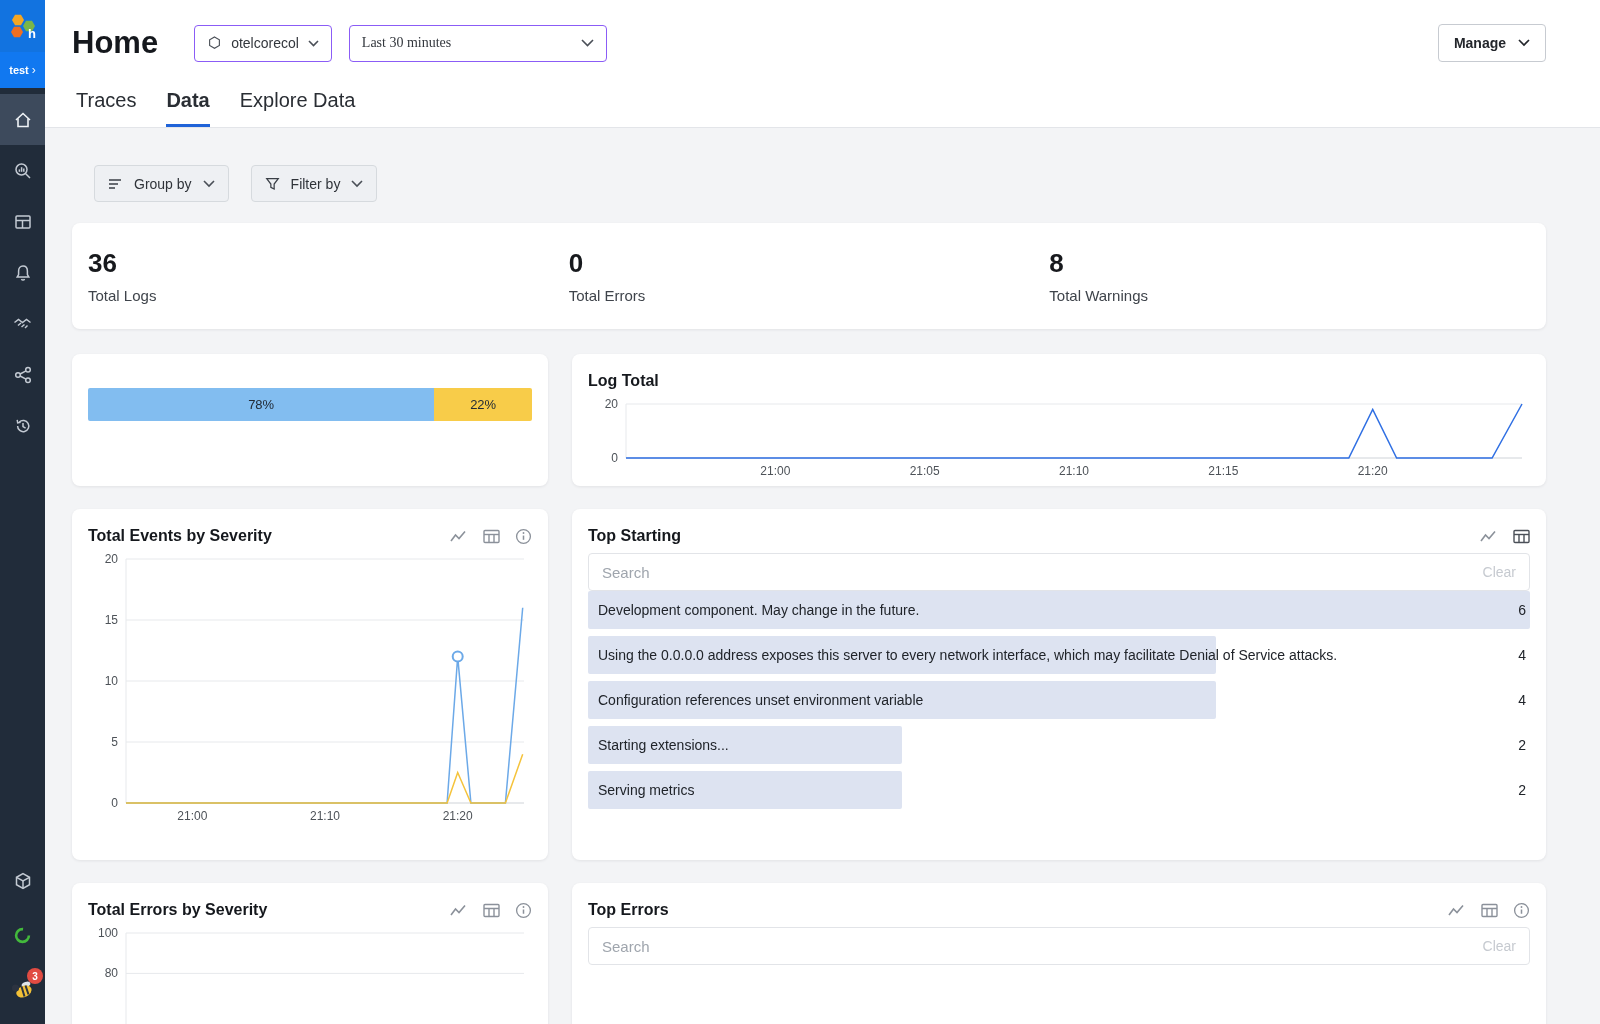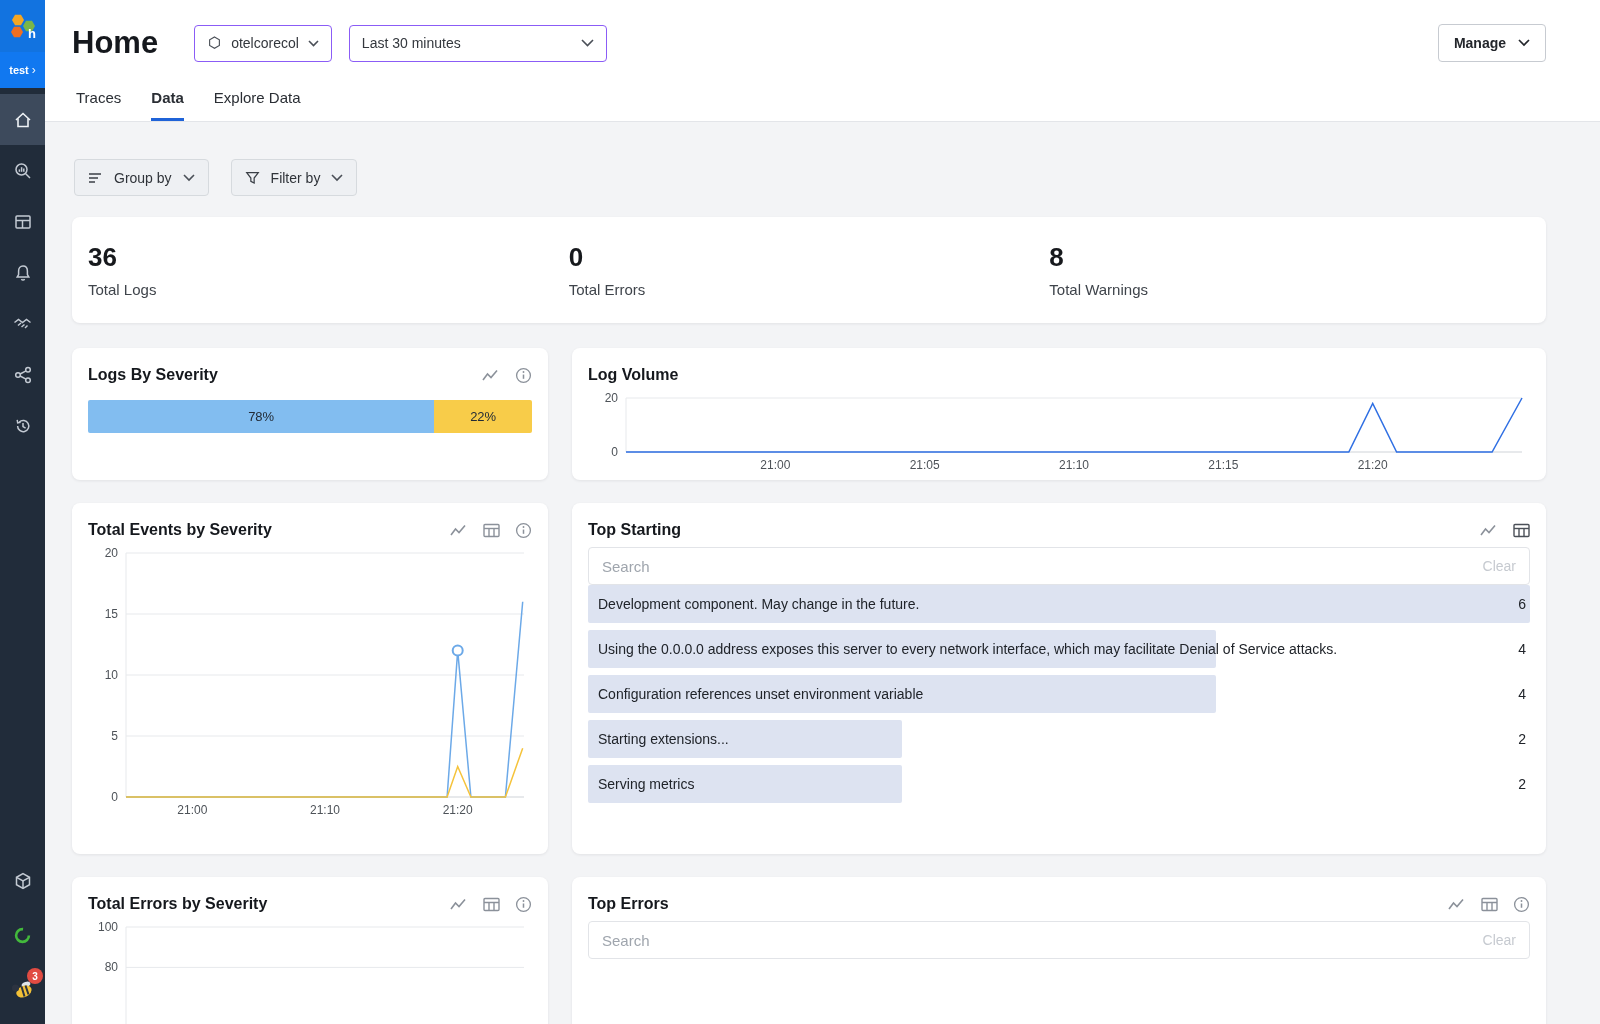--- a/index.html
+++ b/index.html
@@ -18,28 +18,28 @@
   .sidebar-bottom { margin-top:auto; display:flex; flex-direction:column; padding-bottom:8px; }
   .sidebar-bottom .nav-item { height:54px; }
   .badge { position:absolute; top:6px; right:2px; width:16px; height:16px; border-radius:50%; background:#e14b42; color:#fff; font-size:10px; font-weight:700; display:flex; align-items:center; justify-content:center; }
 
   
   .main { flex:1; display:flex; flex-direction:column; min-width:0; }
   .header-wrap { background:#fff; }
   .topbar { display:flex; align-items:center; gap:17px; padding:24px 54px 0 27px; }
   .title { font-size:31px; font-weight:700; color:#15181d; margin-right:19px; }
   .dropdown { height:37px; background:#fff; border:1px solid #8b5cf6; border-radius:4px; display:flex; align-items:center; gap:9px; padding:0 12px; font-size:14px; color:#33373d; cursor:pointer; }
-  .dropdown.time { width:258px; justify-content:space-between; }
+  .dropdown.time { width:258px; justify-content:space-between;font-family:Liberation Serif, serif; }
   .manage-btn { margin-left:auto; height:38px; background:#fff; border:1px solid #c7cbd1; border-radius:4px; display:flex; align-items:center; gap:12px; padding:0 15px; font-size:14px; font-weight:700; color:#23262b; font-family:inherit; cursor:pointer; }
   .tabs { display:flex; gap:30px; padding:27px 54px 0 31px; border-bottom:1px solid #e3e5e9; }
-  .tab { font-size:15px; color:#2a2e34; padding-bottom:12px; border-bottom:3px solid transparent; cursor:pointer; }
+  .tab { font-size:20px; color:#2a2e34; padding-bottom:12px; border-bottom:3px solid transparent; cursor:pointer; }
   .tab.active { font-weight:700; border-bottom-color:#1f63d8; }
 
   .content { flex:1; padding:37px 54px 0 27px; overflow:hidden; }
-  .filter-row { display:flex; gap:22px; margin-left:2px; margin-bottom:21px; }
+  .filter-row { display:flex; gap:22px; margin-left:22px; margin-bottom:21px; }
   .chip { height:37px; background:#eef0f3; border:1px solid #d6dade; border-radius:4px; display:flex; align-items:center; gap:11px; padding:0 13px; font-size:14px; color:#2f3339; font-family:inherit; cursor:pointer; }
   .chip .chev { color:#4a4f57; display:flex; }
 
   .stats-card { background:#fff; border-radius:8px; box-shadow:0 1px 3px rgba(20,30,40,.08); padding:25px 16px; display:grid; grid-template-columns:1fr 1fr 1fr; margin-bottom:25px; }
   .stat-value { font-size:26px; line-height:30px; font-weight:700; color:#17191d; }
   .stat-label { font-size:15px; color:#3f444b; margin-top:9px; }
 
   .grid { display:grid; grid-template-columns:476px 1fr; gap:23px 24px; align-items:start; }
   .card { background:#fff; border-radius:8px; box-shadow:0 1px 3px rgba(20,30,40,.08); padding:18px 16px 14px; }
   .h132 { height:132px; }
@@ -270,46 +270,29 @@
         </div>
         <div class="stat">
           <div class="stat-value">8</div>
           <div class="stat-label">Total Warnings</div>
         </div>
       </section>
 
       <div class="grid">
 
         <section class="card h132">
-          <div class="card-head">
-            <div class="card-title">Logs By Severity</div>
-            <div class="card-icons">
-              <span class="cicon">
-                  <svg width="18" height="14" viewBox="0 0 18 14" fill="none" stroke="currentColor" stroke-width="1.6">
-                    <polyline points="1,12 5.5,6 9,9.5 15,2.5"></polyline>
-                  </svg>
-                </span>
-              <span class="cicon">
-                  <svg width="17" height="17" viewBox="0 0 18 18" fill="none" stroke="currentColor" stroke-width="1.4">
-                    <circle cx="9" cy="9" r="7.3"></circle>
-                    <line x1="9" y1="8" x2="9" y2="12.5" stroke-width="1.6"></line>
-                    <circle cx="9" cy="5.3" r="1" fill="currentColor" stroke="none"></circle>
-                  </svg>
-                </span>
-            </div>
-          </div>
           <div class="sev-bar">
               <div class="sev-seg" style="width: 78%; background: rgb(130, 189, 240);">78%</div>
               <div class="sev-seg" style="width: 22%; background: rgb(248, 204, 73);">22%</div>
             </div>
         </section>
 
         <section class="card h132">
           <div class="card-head">
-            <div class="card-title">Log Volume</div>
+            <div class="card-title">Log Total</div>
           </div>
           <div class="chart" style="height:82px"><svg width="942" height="82">
                 <line x1="38" y1="60" x2="934" y2="60" stroke="#cfd3d8"></line>
                 <text x="30" y="64" text-anchor="end" font-size="12" fill="#4d5258" font-family="Liberation Sans, sans-serif">0</text>
                 <line x1="38" y1="6" x2="934" y2="6" stroke="#e7e9ec"></line>
                 <text x="30" y="10" text-anchor="end" font-size="12" fill="#4d5258" font-family="Liberation Sans, sans-serif">20</text>
                 <line x1="38" y1="6" x2="38" y2="60" stroke="#e7e9ec"></line>
                 <text x="187.33333333333331" y="77" text-anchor="middle" font-size="12" fill="#4d5258" font-family="Liberation Sans, sans-serif">21:00</text>
                 <text x="336.66666666666663" y="77" text-anchor="middle" font-size="12" fill="#4d5258" font-family="Liberation Sans, sans-serif">21:05</text>
                 <text x="486" y="77" text-anchor="middle" font-size="12" fill="#4d5258" font-family="Liberation Sans, sans-serif">21:10</text>

